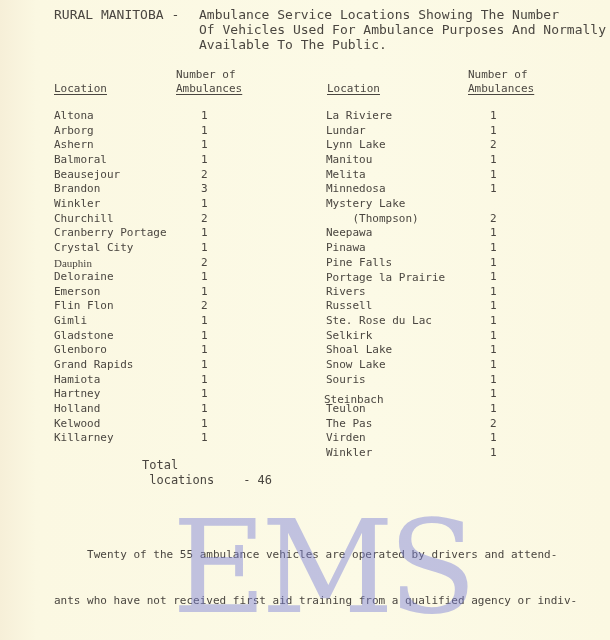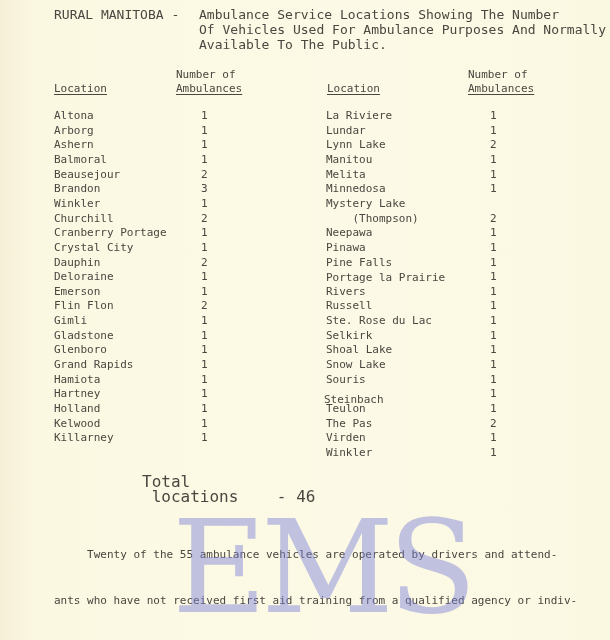--- a/index.html
+++ b/index.html
@@ -11,21 +11,21 @@
     position: relative;
   }
   .page { position: absolute; left: 0; top: 0; width: 610px; height: 640px;
     background: linear-gradient(90deg, #f6efd8 0%, #fbf8e2 6%, #fcfae6 60%, #fbf8e2 100%); }
   .txt { position: absolute; font-size: 13px; white-space: nowrap; letter-spacing: 0; }
   .title-left { left: 54px; top: 7px; }
   .title-right { left: 199px; top: 7px; line-height: 15px; }
   .hdr { font-size: 11px; line-height: 14px; }
   .ul { text-decoration: underline; text-underline-offset: 2px; }
   .row { position: absolute; font-size: 11px; white-space: nowrap; height: 14.6px; line-height: 14.6px; }
-  .totals { position: absolute; left: 142px; top: 458px; font-size: 16px; line-height: 15px; margin-top: 16px; }
+  .totals { position: absolute; left: 142px; top: 458px; font-size: 12px; line-height: 15px; }
   .totals .line { white-space: pre; }
   .para { position: absolute; left: 54px; top: 517px; width: 520px; font-size: 11px; line-height: 15.2px; white-space: pre; }
   .watermark { position: absolute; pointer-events: none;
     font-family: "DejaVu Serif", "Liberation Serif", serif; color: #7a7fd8; opacity: 0.45; }
   .wm-ems { left: 172px; top: 502px; font-size: 130px; letter-spacing: -6px; line-height: 1; }
   .wm-classics { left: 400px; top: 534px; font-size: 46px; line-height: 1; }
   .wm-com { left: 470px; top: 580px; font-size: 42px; line-height: 1; }
 </style>
 </head>
 <body>
@@ -65,21 +65,21 @@
       <div class="row" style="left: 54px; top: 182.25px; white-space: pre;">Brandon</div>
       <div class="row" style="left: 201px; top: 182.25px;">3</div>
       <div class="row" style="left: 54px; top: 196.9px; white-space: pre;">Winkler</div>
       <div class="row" style="left: 201px; top: 196.9px;">1</div>
       <div class="row" style="left: 54px; top: 211.55px; white-space: pre;">Churchill</div>
       <div class="row" style="left: 201px; top: 211.55px;">2</div>
       <div class="row" style="left: 54px; top: 226.2px; white-space: pre;">Cranberry Portage</div>
       <div class="row" style="left: 201px; top: 226.2px;">1</div>
       <div class="row" style="left: 54px; top: 240.85px; white-space: pre;">Crystal City</div>
       <div class="row" style="left: 201px; top: 240.85px;">1</div>
-      <div class="row" style="left: 54px; top: 255.5px; white-space: pre;">Dauphin</div>
+      <div class="row" style="left: 54px; top: 255.5px; white-space: pre; font-family: Liberation Serif, serif;">Dauphin</div>
       <div class="row" style="left: 201px; top: 255.5px;">2</div>
       <div class="row" style="left: 54px; top: 270.15px; white-space: pre;">Deloraine</div>
       <div class="row" style="left: 201px; top: 270.15px;">1</div>
       <div class="row" style="left: 54px; top: 284.8px; white-space: pre;">Emerson</div>
       <div class="row" style="left: 201px; top: 284.8px;">1</div>
       <div class="row" style="left: 54px; top: 299.45px; white-space: pre;">Flin Flon</div>
       <div class="row" style="left: 201px; top: 299.45px;">2</div>
       <div class="row" style="left: 54px; top: 314.1px; white-space: pre;">Gimli</div>
       <div class="row" style="left: 201px; top: 314.1px;">1</div>
       <div class="row" style="left: 54px; top: 328.75px; white-space: pre;">Gladstone</div>

